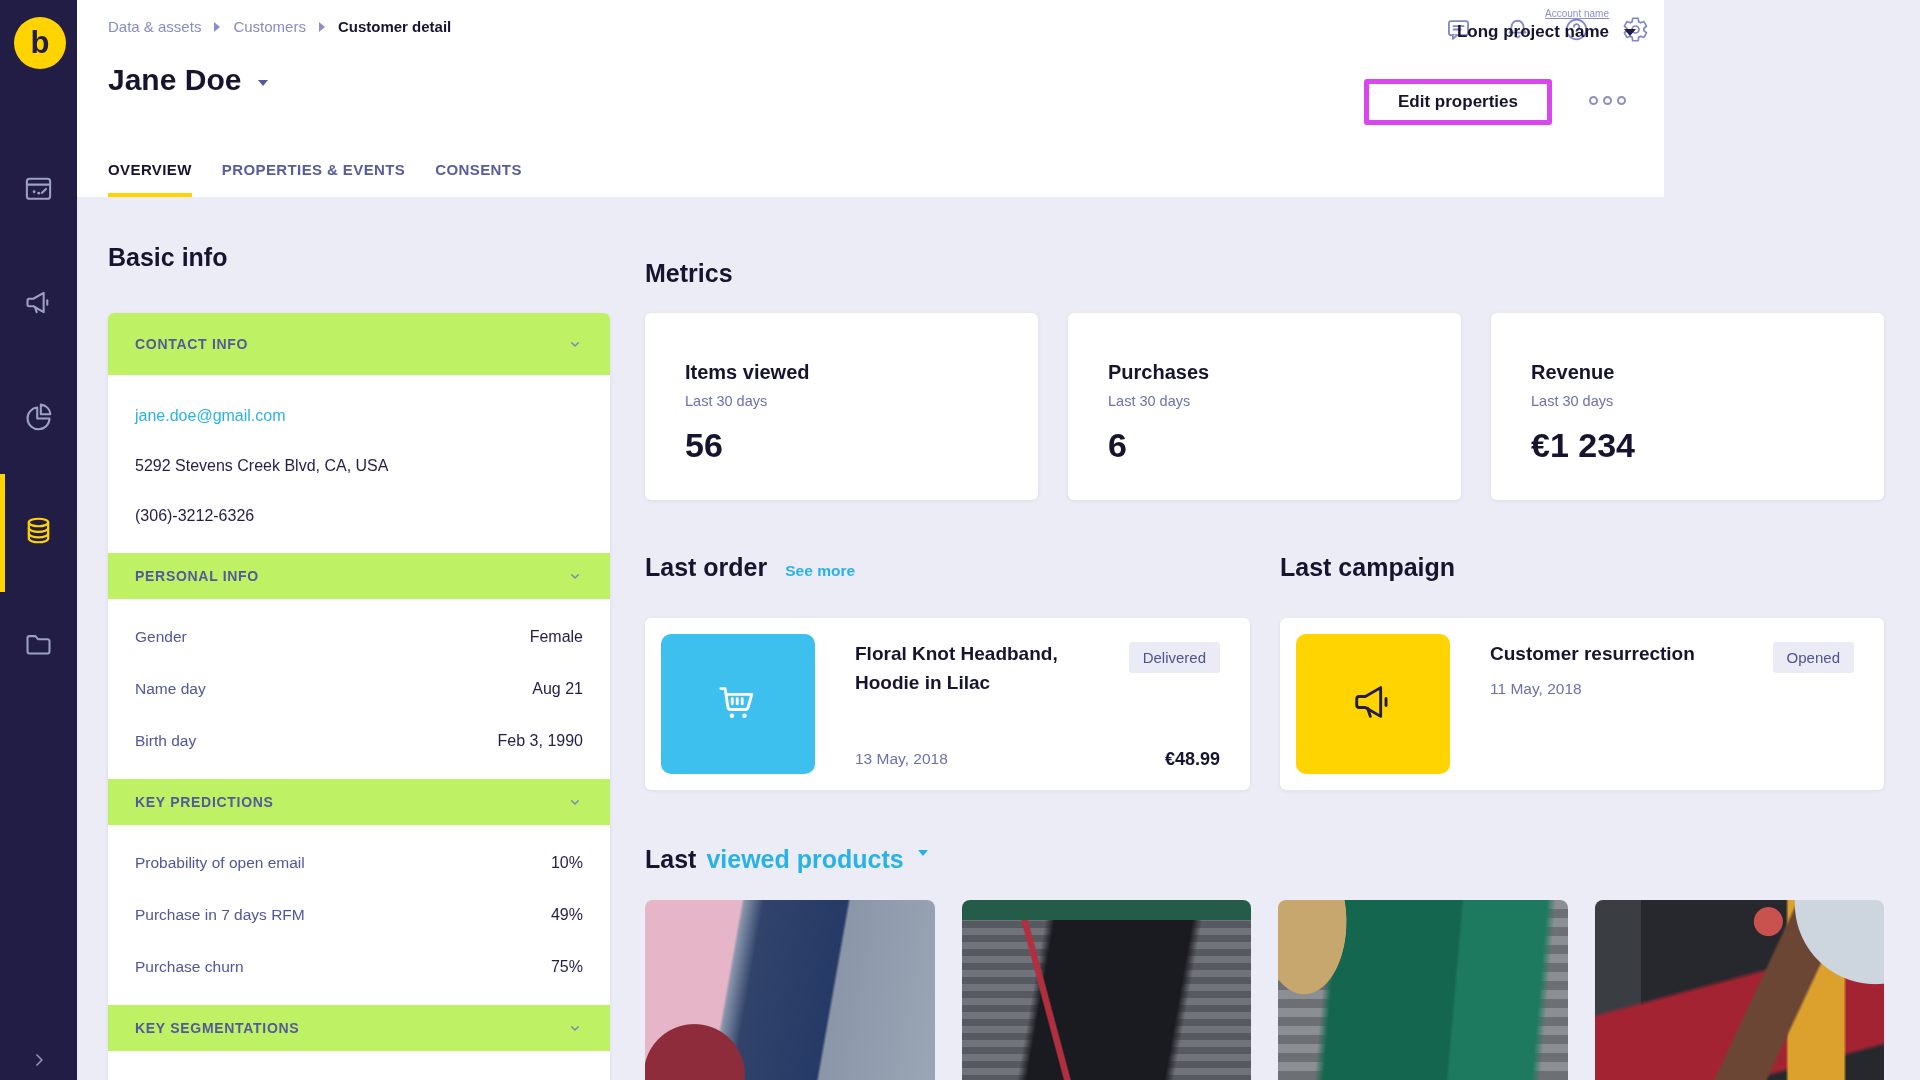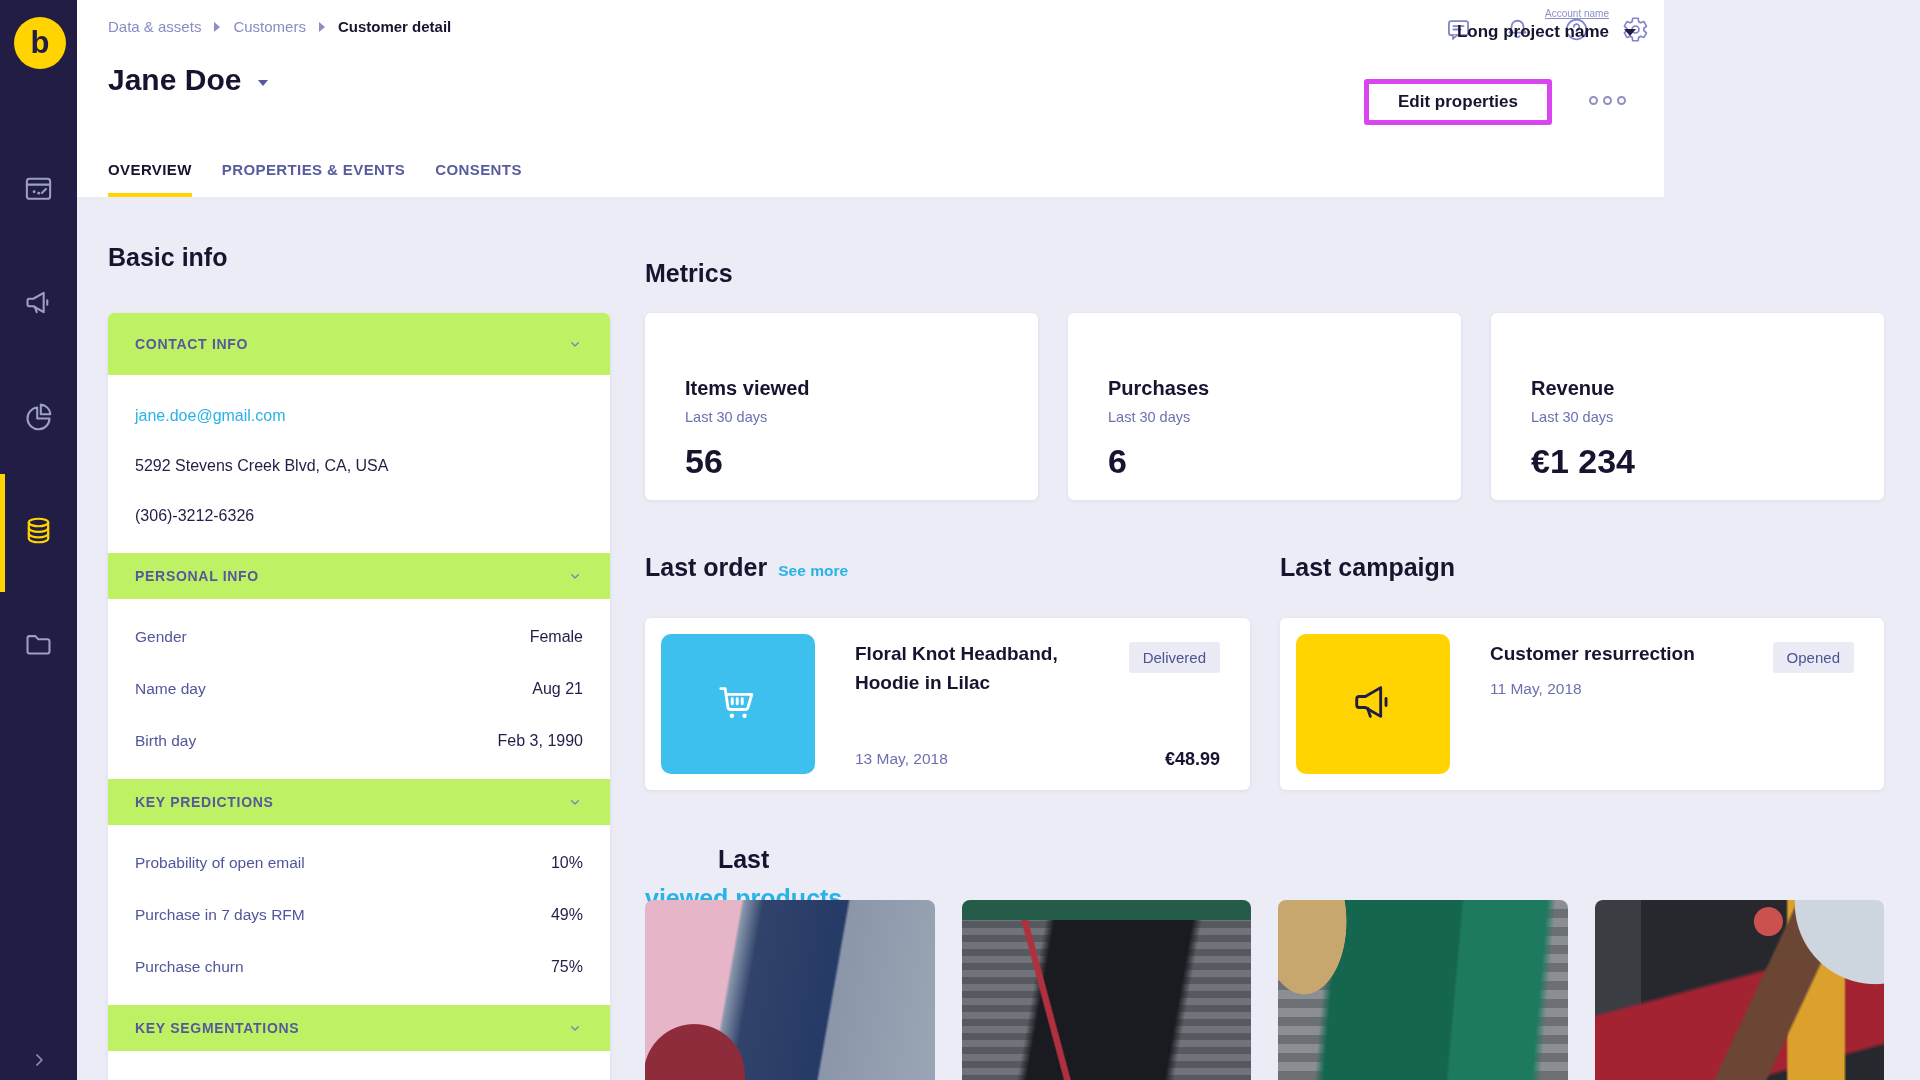--- a/index.html
+++ b/index.html
@@ -71,27 +71,27 @@
   .email-link { color:#29b2e8; cursor:pointer; }
   .rows { padding:12px 27px; }
   .row { height:52px; display:flex; align-items:center; justify-content:space-between; }
   .row-label { font-size:15.5px; color:#51559c; }
   .row-value { font-size:16px; color:#211e48; }
 
   
   .metrics-heading { position:absolute; left:568px; top:62px; }
   .metric-cards { position:absolute; left:568px; top:116px; width:1239px; display:flex; gap:30px; }
   .metric-card { flex:1; height:187px; background:#fff; border-radius:6px; box-shadow:0 1px 4px rgba(33,29,68,.07);
-                 padding:64px 0 0 40px; cursor:pointer; }
+                 padding:48px 0 0 40px; cursor:pointer; }
   .metric-title { font-size:20px; font-weight:bold; color:#16142f; }
   .metric-period { font-size:14.5px; color:#6c70b0; margin-top:9px; }
   .metric-value { font-size:34px; font-weight:bold; color:#16142f; margin-top:17px; }
 
   
-  .order-heading-row { position:absolute; left:568px; top:356px; display:flex; align-items:baseline; gap:11px; }
+  .order-heading-row { position:absolute; left:568px; top:356px; display:flex; align-items:baseline; gap:18px; }
   .see-more { font-size:15.5px; font-weight:bold; color:#29b2e8; cursor:pointer; }
   .campaign-heading { position:absolute; left:1203px; top:356px; }
 
   .event-card { position:absolute; top:421px; height:172px; background:#fff; border-radius:6px;
                 box-shadow:0 1px 4px rgba(33,29,68,.07); }
   .order-card { left:568px; width:605px; }
   .campaign-card { left:1203px; width:604px; }
   .tile { position:absolute; left:16px; top:16px; width:154px; height:140px; border-radius:10px;
           display:flex; align-items:center; justify-content:center; }
   .tile-blue { background:#3ec0ef; color:#ffffff; }
@@ -100,21 +100,21 @@
   .event-title { position:absolute; left:210px; top:22px; width:245px; font-size:19px; font-weight:bold;
                  color:#16142f; line-height:1.5; }
   .status-badge { position:absolute; right:30px; top:24px; background:#eaebf5; color:#4e5294;
                   font-size:15px; padding:7px 14px; border-radius:3px; }
   .event-date { color:#6c70b0; font-size:15.5px; }
   .order-date { position:absolute; left:210px; bottom:22px; }
   .order-price { position:absolute; right:30px; bottom:20px; font-size:18px; font-weight:bold; color:#16142f; }
   .campaign-date { position:absolute; left:210px; top:62px; }
 
   
-  .viewed-heading { position:absolute; left:568px; top:648px; display:flex; align-items:center; gap:10px;flex-direction:column; }
+  .viewed-heading { position:absolute; left:568px; top:648px; display:flex; gap:10px; }
   .viewed-heading .cyan { color:#29b2e8; }
   .viewed-heading .caret { color:#29b2e8; border-left-width:5px; border-right-width:5px; border-top-width:6px;
                            margin-top:5px; margin-left:4px; cursor:pointer; }
   .products { position:absolute; left:568px; top:703px; width:1239px; height:180px; display:flex; gap:27px; }
   .product { flex:1; border-radius:8px 8px 0 0; cursor:pointer; }
 
   .photo1 { background:
       radial-gradient(circle at 17% 97%, #8e2c3b 0 50px, rgba(142,44,59,0) 51px),
       linear-gradient(100deg, #e7b5c8 0%, #e7b5c8 30%, #8795ab 31%, #31436b 37%, #253a66 63%, #8b96a9 64%, #9aa5b5 100%); }
   .photo2 { background:

